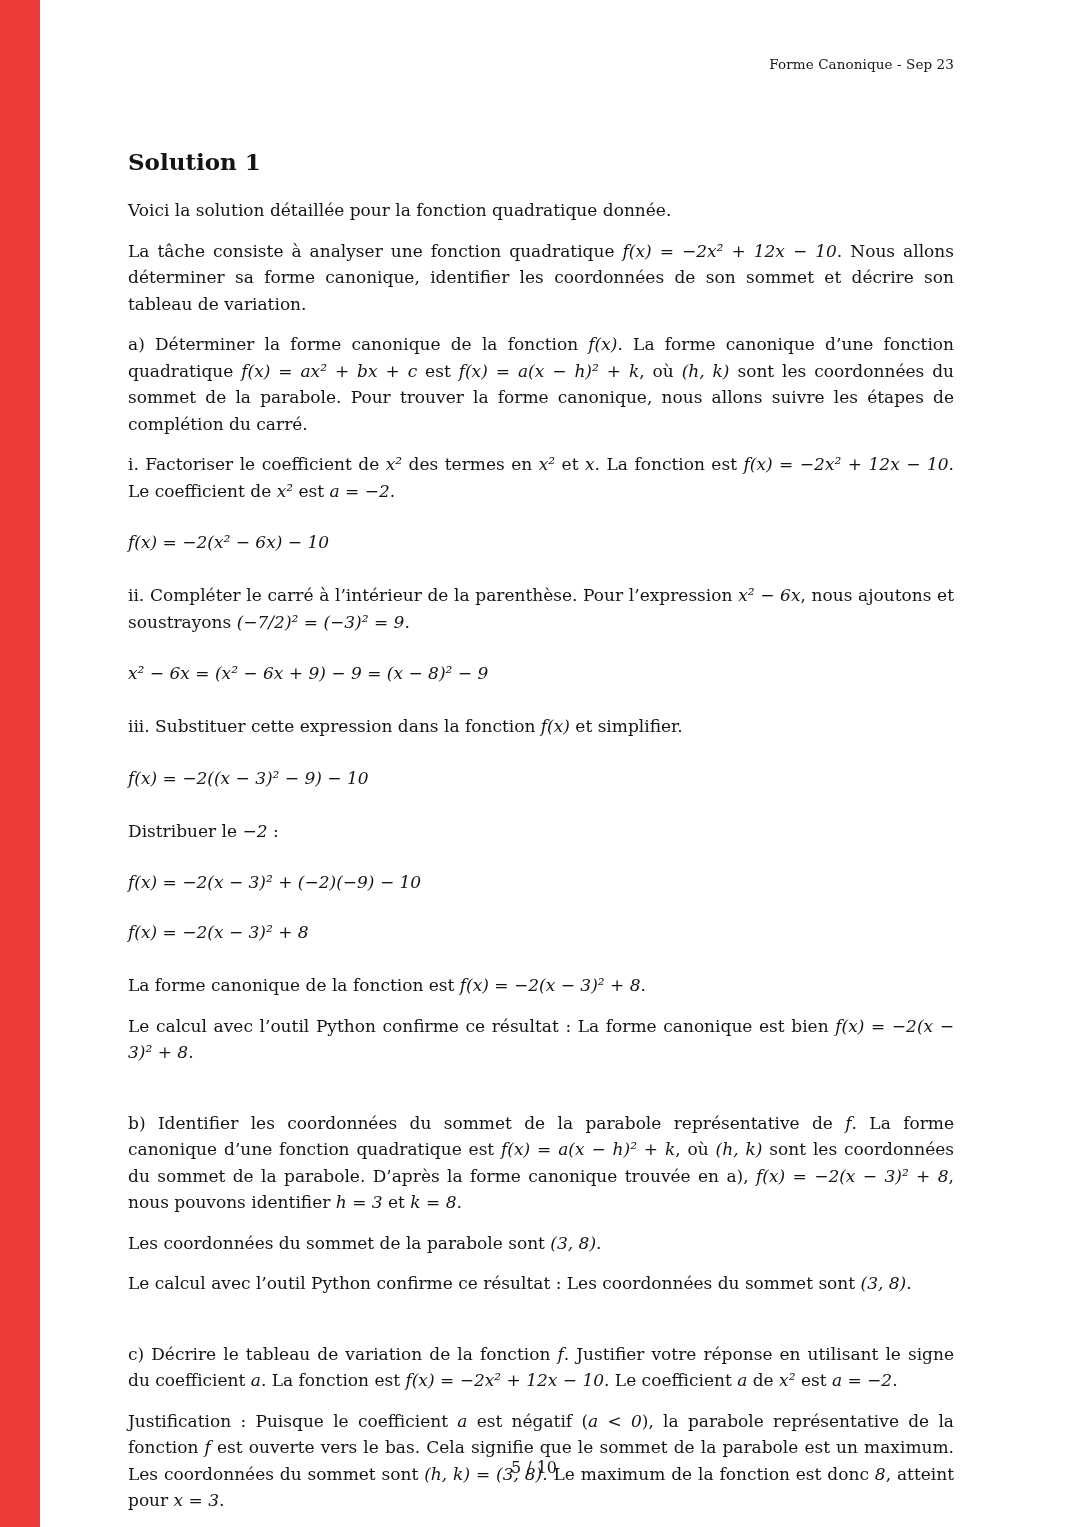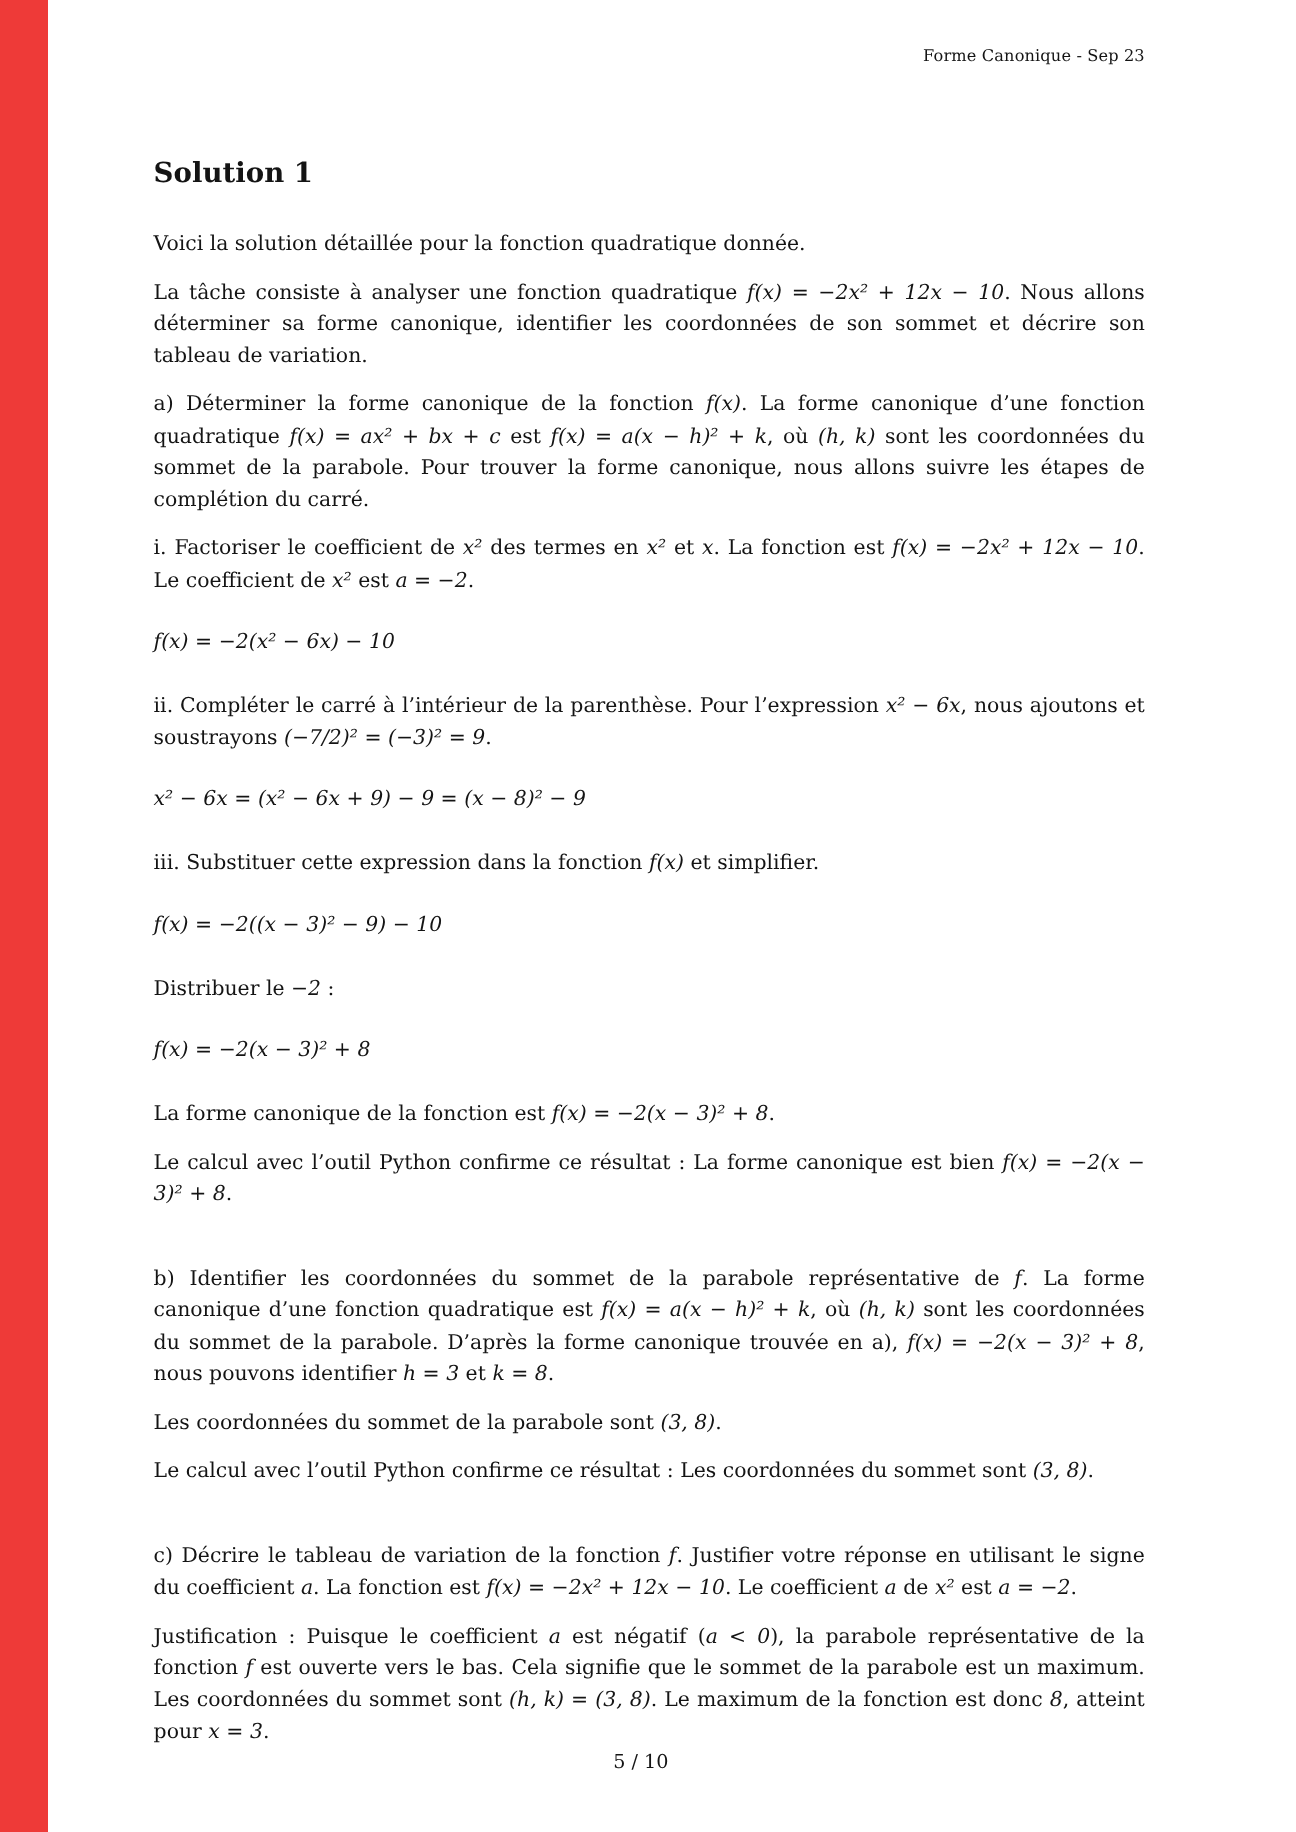--- a/index.html
+++ b/index.html
@@ -24,27 +24,27 @@
   }
   .page {
     position: absolute;
     left: 128px;
     top: 0;
     width: 826px;
   }
   .doc-header {
     text-align: right;
     font-size: 13.5px;
-    padding-top: 39px;
+    padding-top: 56px;
     letter-spacing: 0.1px;
   }
   .doc-title {
     font-size: 23px;
     font-weight: bold;
-    margin: 76px 0 32px 0;
+    margin: 76px 0 22px 0;
   }
   .para {
     font-size: 17px;
     line-height: 1.56;
     text-align: justify;
     margin: 0 0 14px 0;
   }
   .equation {
     font-size: 17px;
     text-align: left;
@@ -79,20 +79,21 @@
       <p class="para">Voici la solution détaillée pour la fonction quadratique donnée.</p>
       <p class="para">La tâche consiste à analyser une fonction quadratique <span class="math">f(x) = −2x² + 12x − 10</span>. Nous allons déterminer sa forme canonique, identifier les coordonnées de son sommet et décrire son tableau de variation.</p>
       <p class="para">a) Déterminer la forme canonique de la fonction <span class="math">f(x)</span>. La forme canonique d’une fonction quadratique <span class="math">f(x) = ax² + bx + c</span> est <span class="math">f(x) = a(x − h)² + k</span>, où <span class="math">(h, k)</span> sont les coordonnées du sommet de la parabole. Pour trouver la forme canonique, nous allons suivre les étapes de complétion du carré.</p>
       <p class="para">i. Factoriser le coefficient de <span class="math">x²</span> des termes en <span class="math">x²</span> et <span class="math">x</span>. La fonction est <span class="math">f(x) = −2x² + 12x − 10</span>. Le coefficient de <span class="math">x²</span> est <span class="math">a = −2</span>.</p>
       <div class="equation"><span class="math">f(x) = −2(x² − 6x) − 10</span></div>
       <p class="para">ii. Compléter le carré à l’intérieur de la parenthèse. Pour l’expression <span class="math">x² − 6x</span>, nous ajoutons et soustrayons <span class="math">(−7∕2)² = (−3)² = 9</span>.</p>
       <div class="equation"><span class="math">x² − 6x = (x² − 6x + 9) − 9 = (x − 8)² − 9</span></div>
       <p class="para">iii. Substituer cette expression dans la fonction <span class="math">f(x)</span> et simplifier.</p>
       <div class="equation"><span class="math">f(x) = −2((x − 3)² − 9) − 10</span></div>
       <p class="para">Distribuer le <span class="math">−2</span> :</p>
+      <div class="equation"><span class="math">f(x) = −2(x − 3)² + (−2)(−9) − 10</span></div>
       <div class="equation"><span class="math">f(x) = −2(x − 3)² + 8</span></div>
       <p class="para">La forme canonique de la fonction est <span class="math">f(x) = −2(x − 3)² + 8</span>.</p>
       <p class="para">Le calcul avec l’outil Python confirme ce résultat : La forme canonique est bien <span class="math">f(x) = −2(x − 3)² + 8</span>.</p>
       <div class="spacer"></div>
       <p class="para">b) Identifier les coordonnées du sommet de la parabole représentative de <span class="math">f</span>. La forme canonique d’une fonction quadratique est <span class="math">f(x) = a(x − h)² + k</span>, où <span class="math">(h, k)</span> sont les coordonnées du sommet de la parabole. D’après la forme canonique trouvée en a), <span class="math">f(x) = −2(x − 3)² + 8</span>, nous pouvons identifier <span class="math">h = 3</span> et <span class="math">k = 8</span>.</p>
       <p class="para">Les coordonnées du sommet de la parabole sont <span class="math">(3, 8)</span>.</p>
       <p class="para">Le calcul avec l’outil Python confirme ce résultat : Les coordonnées du sommet sont <span class="math">(3, 8)</span>.</p>
       <div class="spacer"></div>
       <p class="para">c) Décrire le tableau de variation de la fonction <span class="math">f</span>. Justifier votre réponse en utilisant le signe du coefficient <span class="math">a</span>. La fonction est <span class="math">f(x) = −2x² + 12x − 10</span>. Le coefficient <span class="math">a</span> de <span class="math">x²</span> est <span class="math">a = −2</span>.</p>
       <p class="para">Justification : Puisque le coefficient <span class="math">a</span> est négatif (<span class="math">a &lt; 0</span>), la parabole représentative de la fonction <span class="math">f</span> est ouverte vers le bas. Cela signifie que le sommet de la parabole est un maximum. Les coordonnées du sommet sont <span class="math">(h, k) = (3, 8)</span>. Le maximum de la fonction est donc <span class="math">8</span>, atteint pour <span class="math">x = 3</span>.</p>

